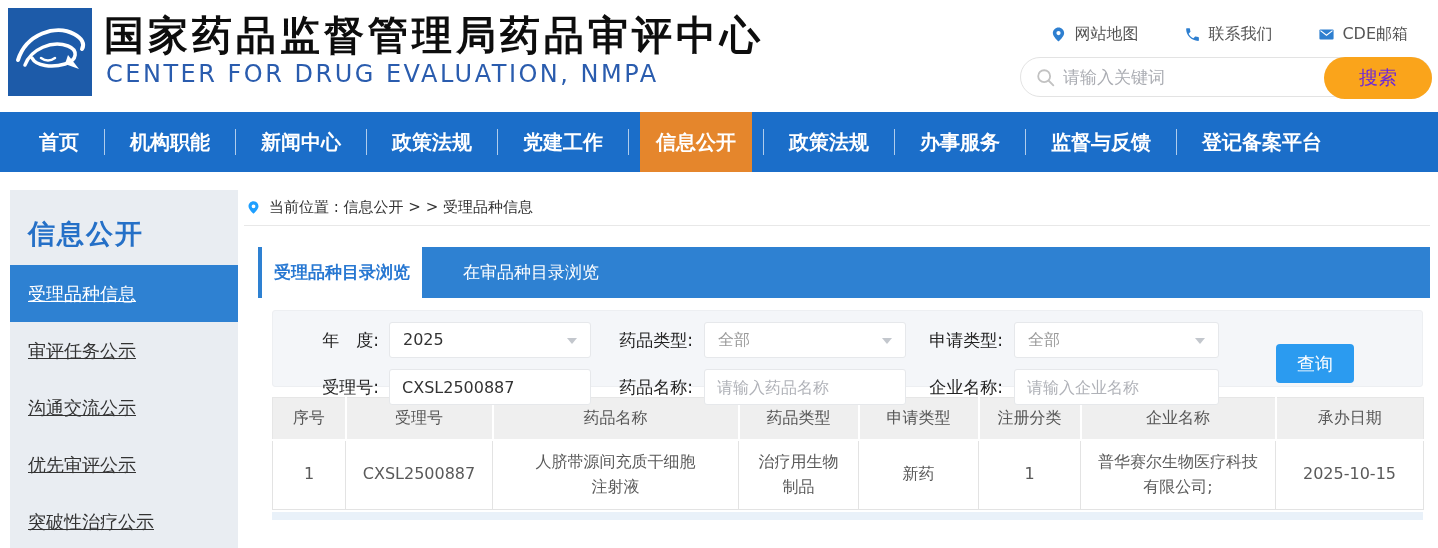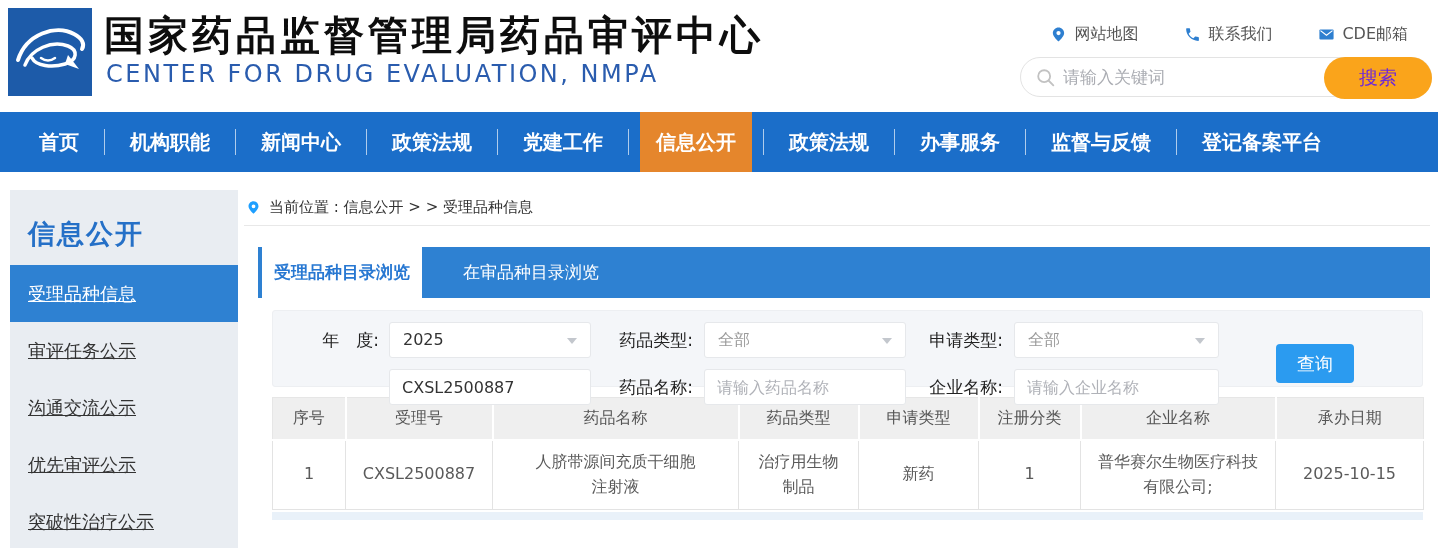--- a/index.html
+++ b/index.html
@@ -162,20 +162,21 @@
     <div class="f-box f-select row1" style="left:431px; width:202px;">
       <span class="val-gray">全部</span>
       <span class="caret"></span>
     </div>
     <div class="f-label row1" style="left:640px; width:90px;">申请类型:</div>
     <div class="f-box f-select row1" style="left:741px; width:205px;">
       <span class="val-gray">全部</span>
       <span class="caret"></span>
     </div>
 
+    <div class="f-label row2" style="left:10px; width:96px;">受理号:</div>
     <input class="f-box f-input row2" style="left: 116px; width: 202px;" type="text" value="CXSL2500887">
     <div class="f-label row2" style="left:330px; width:90px;">药品名称:</div>
     <input class="f-box f-input row2" style="left: 431px; width: 202px;" type="text" placeholder="请输入药品名称">
     <div class="f-label row2" style="left:640px; width:90px;">企业名称:</div>
     <input class="f-box f-input row2" style="left: 741px; width: 205px;" type="text" placeholder="请输入企业名称">
 
     <button class="query-btn">查询</button>
   </div>
 
   <table class="result-table">

